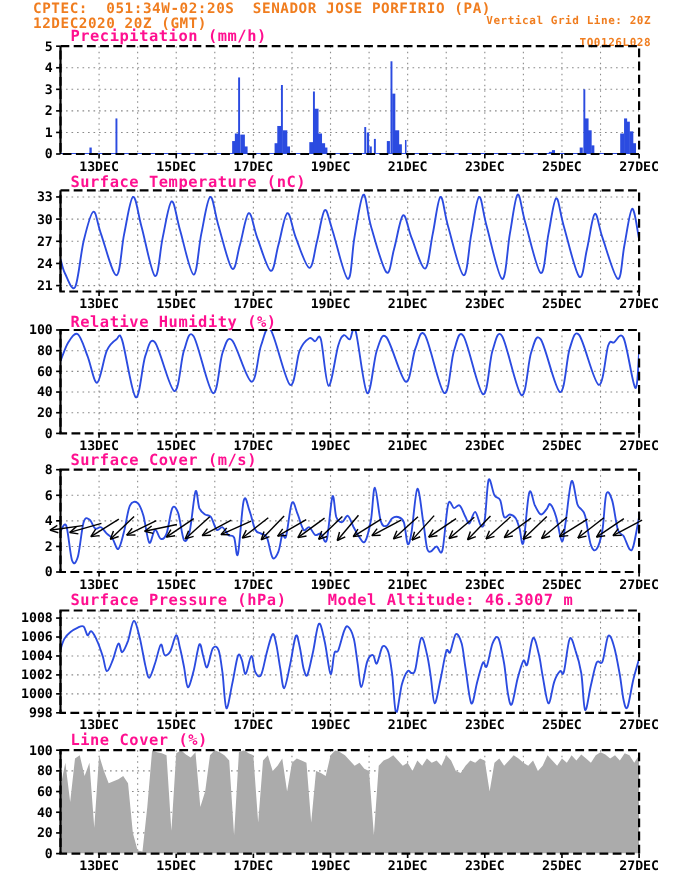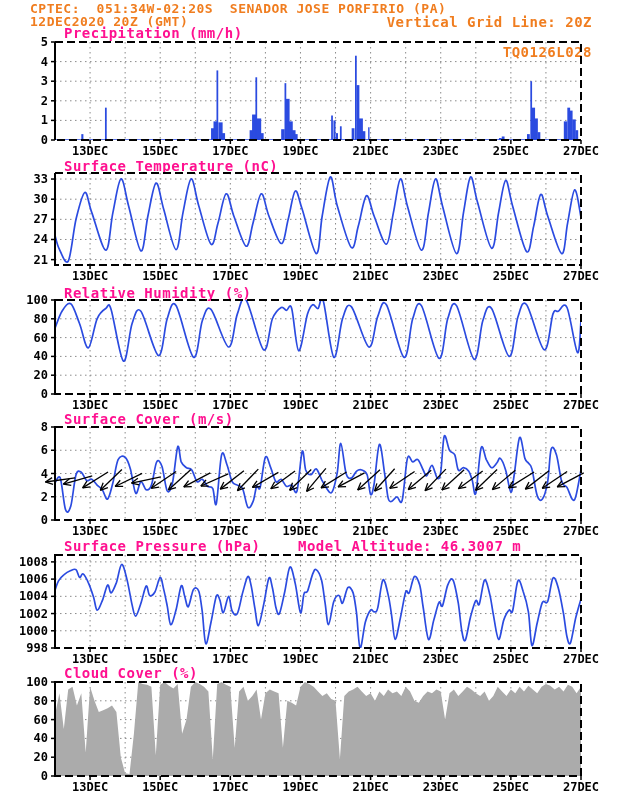--- a/index.html
+++ b/index.html
@@ -1,39 +1,39 @@
 <!DOCTYPE html>
 <html style="--orange: #F07D1F; --magenta: #FF1090;"><head>
 <meta charset="utf-8">
 <style>
   html,body{margin:0;padding:0;background:#fff;}
   .stage{position:relative;width:618px;height:800px;background:#fff;overflow:hidden;
          font-family:"DejaVu Sans Mono","Liberation Mono",monospace;font-weight:bold;}
   .hdr{position:absolute;font-size:13px;letter-spacing:.5px;color:var(--orange,#F07D1F);white-space:pre;}
-  .hdr-r{position:absolute;font-size:14px;letter-spacing:.5px;color:var(--orange,#F07D1F);right:26px;text-align:center;white-space:pre;}
+  .hdr-r{position:absolute;font-size:10px;letter-spacing:.5px;color:var(--orange,#F07D1F);right:26px;text-align:center;white-space:pre;}
   .ptitle{position:absolute;left:64px;font-size:14px;letter-spacing:.5px;color:var(--magenta,#FF1090);white-space:pre;}
   .psub{position:absolute;left:298px;font-size:14px;letter-spacing:.5px;color:var(--magenta,#FF1090);white-space:pre;}
   svg text{font-family:"DejaVu Sans Mono","Liberation Mono",monospace;font-weight:bold;fill:#000;}
 </style>
 </head>
 <body>
 
 <div class="stage">
   <div class="hdr" style="left:30px;top:1px">CPTEC:  051:34W-02:20S  SENADOR JOSE PORFIRIO (PA)</div>
   <div class="hdr" style="left:30px;top:14px">12DEC2020 20Z (GMT)</div>
   <div class="hdr-r" style="top:14px">Vertical Grid Line: 20Z</div>
-  <div class="hdr-r" style="top:44px">TQ0126L028</div>
+  <div class="hdr-r" style="top:34px">TQ0126L028</div>
 
   <div class="ptitle" style="top:25px">Precipitation (mm/h)</div>
   <div class="ptitle" style="top:285px">Relative Humidity (%)</div>
   <div class="ptitle" style="top:158px">Surface Temperature (nC)</div>
   <div class="ptitle" style="top:411px">Surface Cover (m/s)</div>
   <div class="ptitle" style="top:538px">Surface Pressure (hPa)</div>
   <div class="psub" style="top:538px">Model Altitude: 46.3007 m</div>
-  <div class="ptitle" style="top:665px">Cloud Cover (%)</div>
+  <div class="ptitle" style="top:665px">Line Cover (%)</div>
 
   <svg id="plots" width="618" height="800" viewBox="0 0 618 800" style="position:absolute;left:0;top:0">
       <g>
         <clipPath id="clip0">
           <rect x="55" y="42" width="526" height="98"></rect>
         </clipPath>
         <g stroke="#8a8a8a" stroke-width="1" stroke-dasharray="1.5 3.5">
           <line x1="90.06666666666666" y1="42" x2="90.06666666666666" y2="140"></line>
           <line x1="160.20000000000002" y1="42" x2="160.20000000000002" y2="140"></line>
           <line x1="230.33333333333334" y1="42" x2="230.33333333333334" y2="140"></line>

